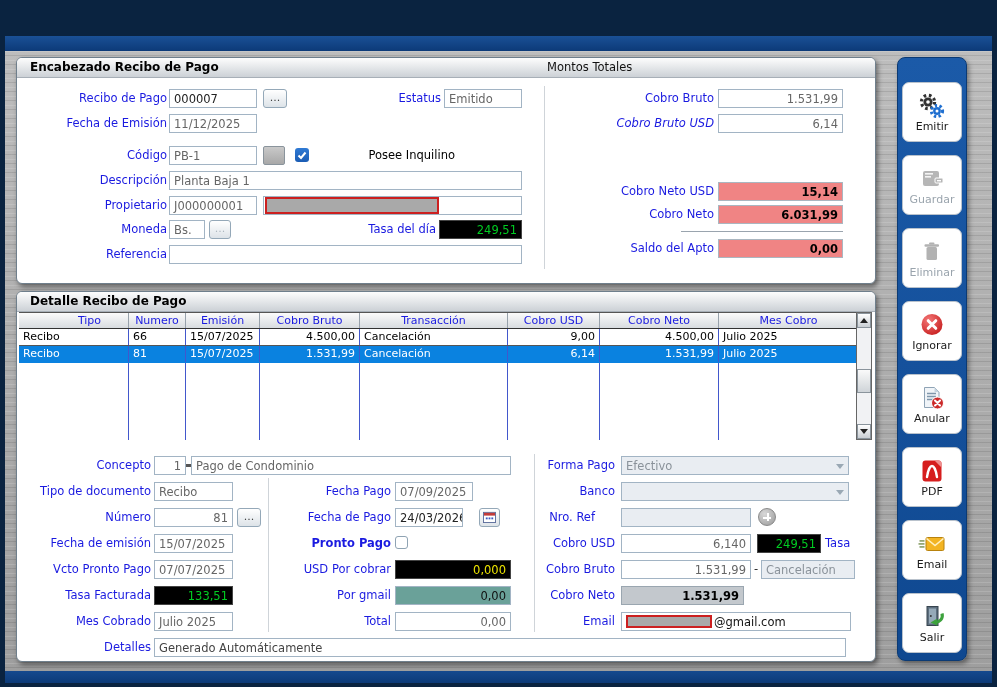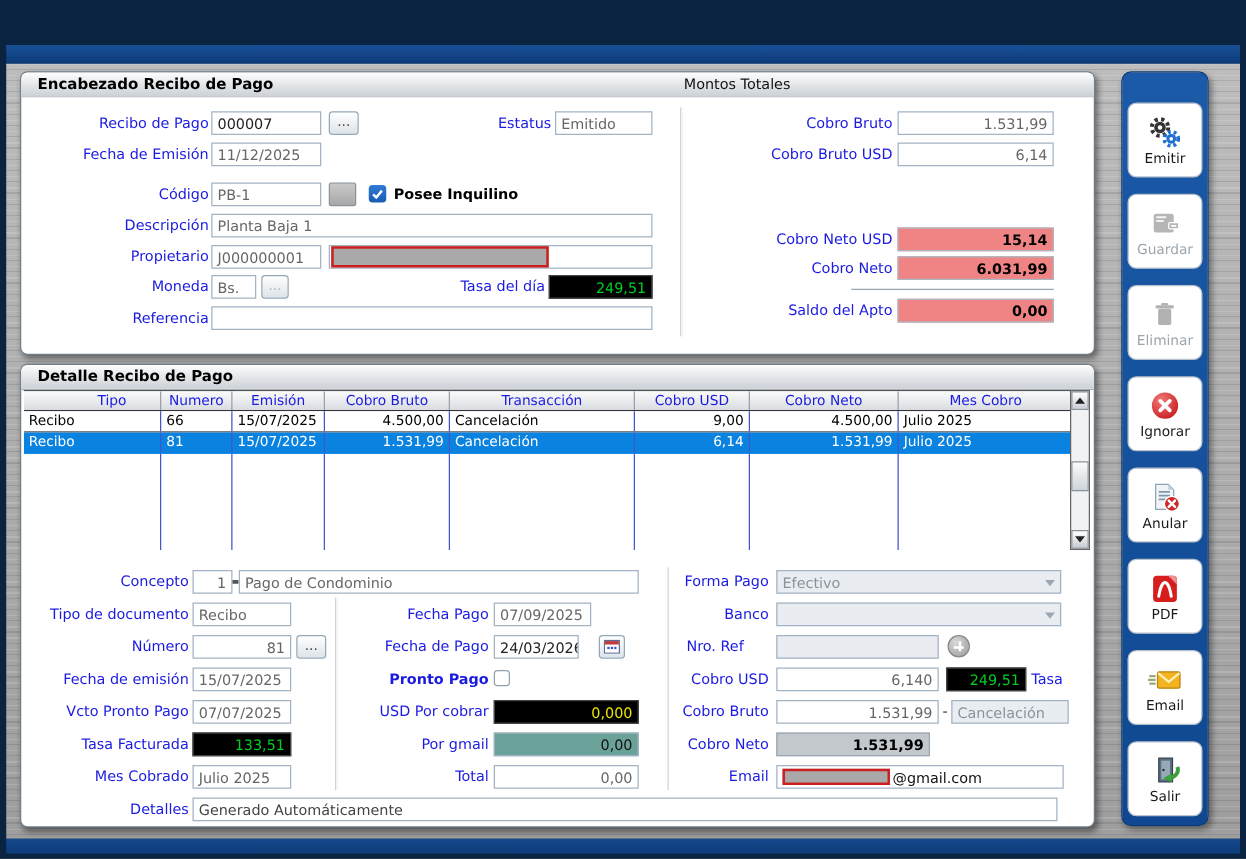--- a/index.html
+++ b/index.html
@@ -23,21 +23,21 @@
   
   .panel{position:absolute;background:#fff;border:1px solid #6f7f8c;border-radius:6px;
     box-shadow:2px 3px 5px rgba(0,0,0,.45);z-index:2;}
   .panel-hd{position:absolute;left:0;right:0;top:0;height:20px;border-radius:5px 5px 0 0;
     background:linear-gradient(180deg,#fdfdfd,#ccd1d6);border-bottom:1px solid #a7afb7;
     font-size:12px;font-weight:bold;line-height:19px;padding-left:13px;color:#000;}
   .hd-sub{position:absolute;left:530px;top:0;height:20px;line-height:19px;font-weight:normal;font-size:11.5px;color:#111;}
   
   .lbl{position:absolute;height:19px;line-height:19px;color:#1a1ae0;text-align:right;white-space:nowrap;}
   .lbl.b{font-weight:bold;}
-  .lbl.blk-label{color:#000;font-weight:bold;text-align:left;}
+  .lbl.blk-label{color:#000;font-weight:normal;text-align:right;}
   .fld{position:absolute;height:19px;line-height:16px;background:#fff;border:1px solid #a2b4c4;
     padding:1px 4px;color:#666;white-space:nowrap;overflow:hidden;}
   .fld.ra{text-align:right;}
   .fld.dark{color:#222;}
   .fld.blk{background:#000;border-color:#444;color:#00cc22;text-align:right;}
   .fld.blk.yel{color:#ece400;}
   .fld.pink{background:#f08484;border-color:#aab6c0;color:#000;font-weight:bold;text-align:right;}
   .fld.teal{background:#6aa199;border-color:#a2b4c4;color:#111;text-align:right;}
   .fld.grayv{background:#c3c8cd;border-color:#9aa6b0;color:#000;font-weight:bold;text-align:right;}
   .fld.dis{background:#e9edf2;color:#8a929a;}
@@ -133,21 +133,21 @@
     <div class="lbl" style="left:280px;top:162px;width:139px;">Tasa del día</div>
     <div class="fld blk" style="left:422px;top:162px;width:83px;">249,51</div>
 
     <div class="lbl" style="left:10px;top:187px;width:140px;">Referencia</div>
     <div class="fld" style="left:152px;top:187px;width:353px;"></div>
 
     <div class="vdiv" style="left:527px;top:28px;height:183px;"></div>
 
     <div class="lbl" style="left:500px;top:31px;width:197px;">Cobro Bruto</div>
     <div class="fld ra" style="left:701px;top:31px;width:125px;">1.531,99</div>
-    <div class="lbl" style="left:500px;top:56px;width:197px;">Cobro Bruto USD</div>
+    <div class="lbl" style="left:500px;top:56px;width:197px;font-style:italic;">Cobro Bruto USD</div>
     <div class="fld ra" style="left:701px;top:56px;width:125px;">6,14</div>
     <div class="lbl" style="left:500px;top:124px;width:197px;">Cobro Neto USD</div>
     <div class="fld pink" style="left:701px;top:124px;width:125px;">15,14</div>
     <div class="lbl" style="left:500px;top:147px;width:197px;">Cobro Neto</div>
     <div class="fld pink" style="left:701px;top:147px;width:125px;">6.031,99</div>
     <div class="hline" style="left:664px;top:173px;width:162px;"></div>
     <div class="lbl" style="left:500px;top:181px;width:197px;">Saldo del Apto</div>
     <div class="fld pink" style="left:701px;top:181px;width:125px;">0,00</div>
   </div>
 

